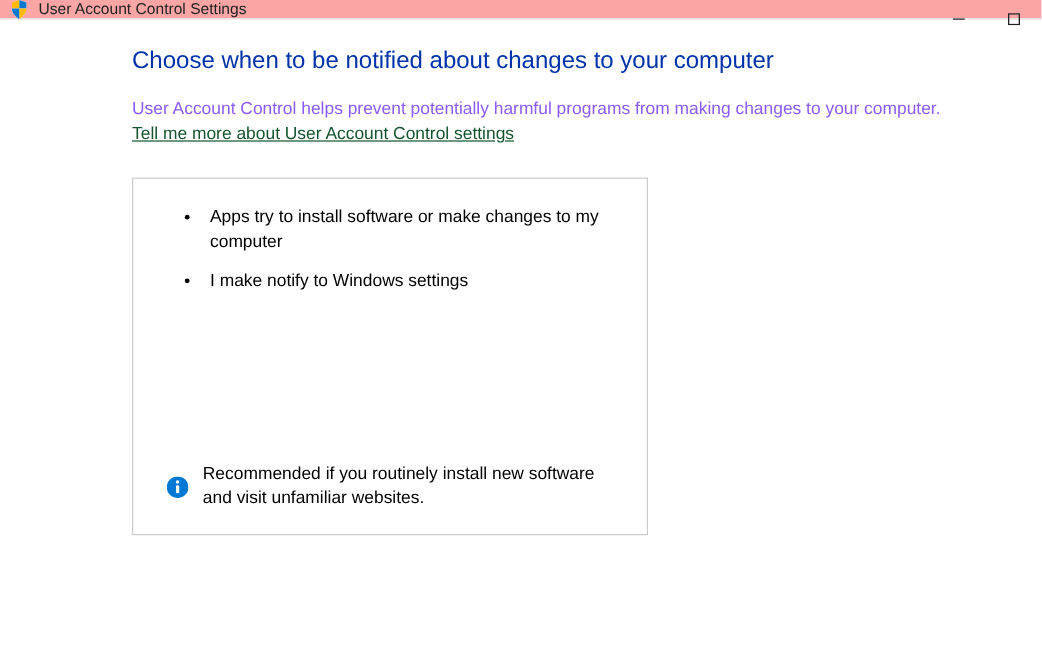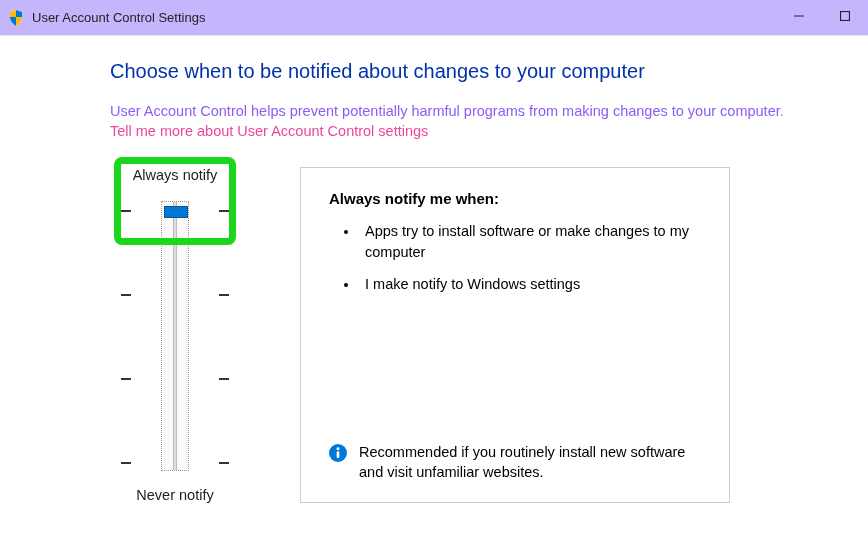--- a/index.html
+++ b/index.html
@@ -5,22 +5,22 @@
     * { margin: 0; padding: 0; box-sizing: border-box; }
     body {
       font-family: "Segoe UI", Tahoma, sans-serif;
       font-size: 14px;
       background: #fff;
       width: 868px;
       height: 547px;
       overflow: hidden;
     }
     .titlebar {
-      height: 36px;
-      background: #c4b5fd;
+      height: 16px;
+      background: #fca5a5;
       border-bottom: 1px solid #e5e5e5;
       display: flex;
       align-items: center;
       padding: 0 8px;
       position: relative;
     }
     .titlebar-icon { width: 16px; height: 16px; margin-right: 8px; }
     .titlebar-text { font-size: 13px; color: #222; }
     .win-controls {
       position: absolute;
@@ -47,21 +47,22 @@
       font-weight: 400;
       margin-bottom: 18px;
     }
     .description {
       color: #8b5cf6;
       font-size: 14.5px;
       margin-bottom: 2px;
       line-height: 1.4;
     }
     .link {
-      color: #ec4899;
+      color: #14532d;
+      text-decoration: underline;
       font-size: 14.5px;
       cursor: pointer;
     }
     .main-row {
       display: flex;
       margin-top: 28px;
       gap: 60px;
     }
     .slider-col {
       width: 130px;
@@ -155,21 +156,21 @@
     .bullet-list li {
       font-size: 14.5px;
       margin-bottom: 12px;
       line-height: 1.4;
       padding-left: 6px;
     }
     .recommend-row {
       margin-top: auto;
       display: flex;
       gap: 12px;
-      align-items: flex-start;
+      align-items: center;
       padding-top: 18px;
     }
     .info-icon {
       width: 18px;
       height: 18px;
       flex-shrink: 0;
       margin-top: 2px;
     }
     .recommend-text {
       font-size: 14.5px;
@@ -202,42 +203,22 @@
   </div>
 </div>
 
 <div class="content">
   <h1 class="heading">Choose when to be notified about changes to your computer</h1>
   <p class="description">User Account Control helps prevent potentially harmful programs from making changes to your computer.</p>
   <a class="link">Tell me more about User Account Control settings</a>
 
   <div class="main-row">
 
-    <div class="slider-col">
-      <div class="highlight-box"></div>
-      <div class="slider-label">Always notify</div>
-      <div class="slider-track-wrap">
-        <div class="slider-track">
-          <div class="slider-groove"></div>
-          <div class="slider-thumb"></div>
-        </div>
-        <div class="tick tick-l" style="top:9px"></div>
-        <div class="tick tick-r" style="top:9px"></div>
-        <div class="tick tick-l" style="top:93px"></div>
-        <div class="tick tick-r" style="top:93px"></div>
-        <div class="tick tick-l" style="top:177px"></div>
-        <div class="tick tick-r" style="top:177px"></div>
-        <div class="tick tick-l" style="top:261px"></div>
-        <div class="tick tick-r" style="top:261px"></div>
-      </div>
-      <div class="slider-bottom-label">Never notify</div>
-    </div>
 
     <div class="detail-box">
-      <div class="detail-title">Always notify me when:</div>
       <ul class="bullet-list">
         <li>Apps try to install software or make changes to my computer</li>
         <li>I make notify to Windows settings</li>
       </ul>
       <div class="recommend-row">
         <svg class="info-icon" viewBox="0 0 16 16">
           <circle cx="8" cy="8" r="8" fill="#0078d4"></circle>
           <circle cx="8" cy="4.2" r="1.3" fill="#fff"></circle>
           <rect x="6.8" y="6.5" width="2.4" height="6" rx="1" fill="#fff"></rect>
         </svg>

